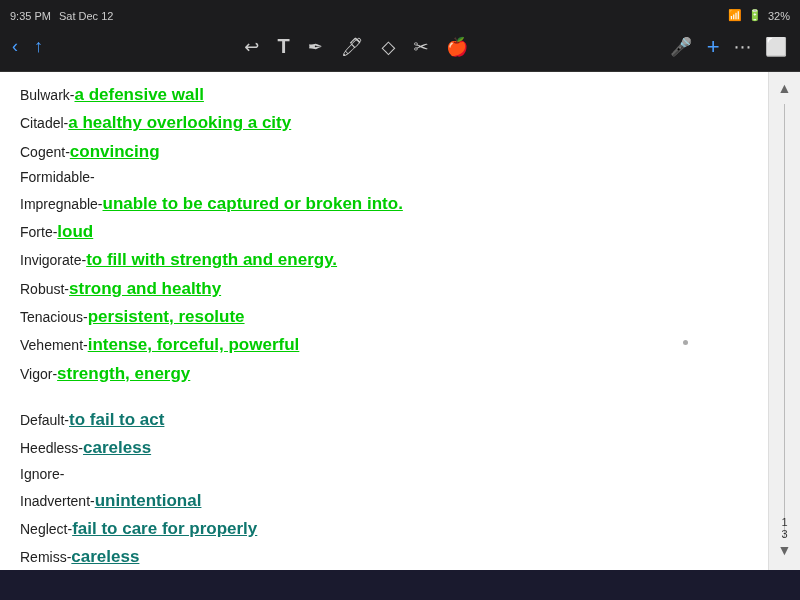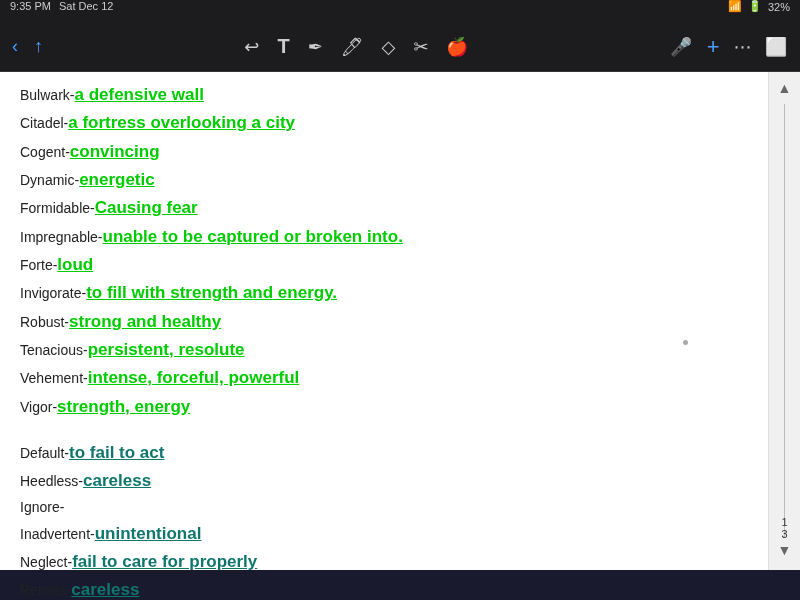--- a/index.html
+++ b/index.html
@@ -38,21 +38,21 @@
       gap: 14px;
     }
     .toolbar-icon {
       color: #ccc;
       font-size: 18px;
       cursor: pointer;
     }
     .toolbar-icon.blue { color: #4a9eff; }
     .status-bar {
       display: flex;
-      align-items: flex-start;
+      align-items: flex-end;
       justify-content: space-between;
       background: #1c1c1e;
       height: 22px;
       padding: 0 10px;
       font-size: 11px;
       color: #ccc;
     }
     .status-left { display: flex; gap: 8px; align-items: center; }
     .status-right { display: flex; gap: 6px; align-items: center; font-size: 11px; }
 
@@ -171,33 +171,28 @@
 <div style="display:flex; width:800px; height:498px; background:#fff;">
   <div class="notes-area">
 
     <div id="green-entries">
         <div class="vocab-entry">
           <span class="word">Bulwark-</span>
           <span class="definition def-green">a defensive wall</span>
         </div>
         <div class="vocab-entry">
           <span class="word">Citadel-</span>
-          <span class="definition def-green">a fortress overlooking a city</span>
+          <span class="definition def-green">a healthy overlooking a city</span>
         </div>
         <div class="vocab-entry">
           <span class="word">Cogent-</span>
           <span class="definition def-green">convincing</span>
         </div>
         <div class="vocab-entry">
-          <span class="word">Dynamic-</span>
-          <span class="definition def-green">energetic</span>
-        </div>
-        <div class="vocab-entry">
           <span class="word">Formidable-</span>
-          <span class="definition def-green">Causing fear</span>
         </div>
         <div class="vocab-entry">
           <span class="word">Impregnable-</span>
           <span class="definition def-green">unable to be captured or broken into.</span>
         </div>
         <div class="vocab-entry">
           <span class="word">Forte-</span>
           <span class="definition def-green">loud</span>
         </div>
         <div class="vocab-entry">

